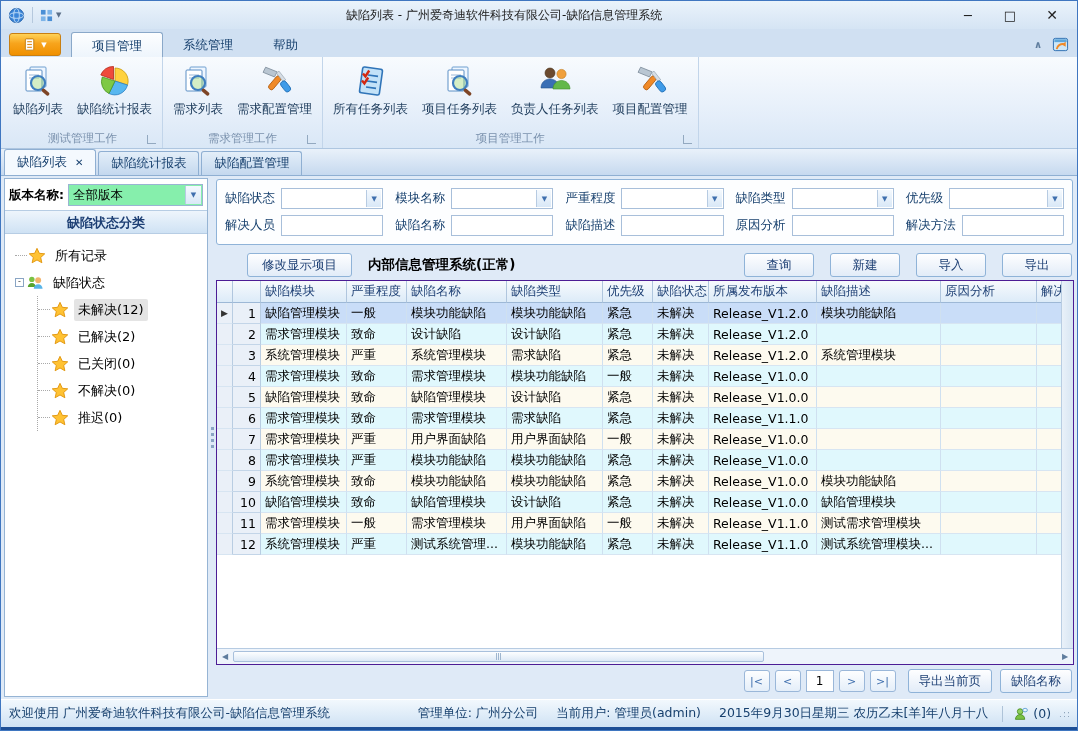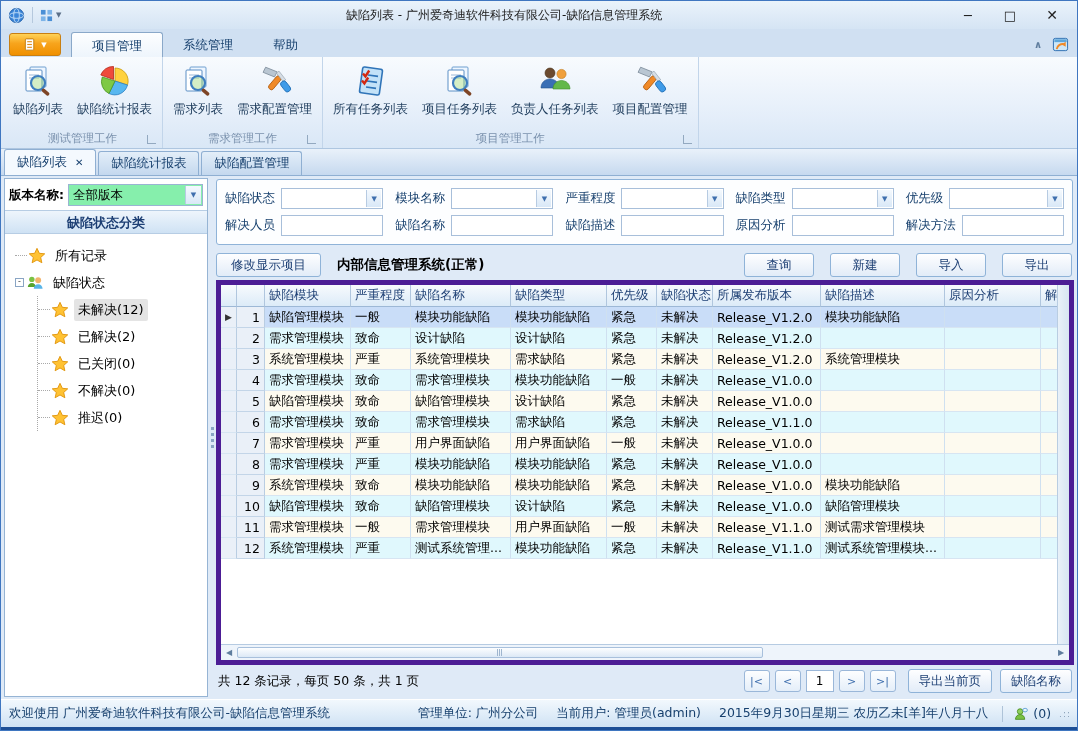--- a/index.html
+++ b/index.html
@@ -97,27 +97,27 @@
   .fpair .flabel { font-size:12.5px; color:#17406e; margin-right:6px; white-space:nowrap; }
   .ffield { flex:1; height:21px; background:#fff; border:1px solid #a8bfda; position:relative; min-width:0; }
   .ffield .carrow { position:absolute; right:1px; top:1px; bottom:1px; width:15px;
     background:linear-gradient(#f4f9fe,#d9e8f7); border-left:1px solid #b7cbe2;
     display:flex; align-items:center; justify-content:center; font-size:7px; color:#3f6fae; }
 
   
   .action-row { display:flex; align-items:center; height:30px; flex:0 0 30px; padding-right:2px; }
   .btn { background:linear-gradient(#fefeff,#e2ecf8); border:1px solid #8fb3d8; border-radius:3px;
     color:#1d3f74; font-size:12.5px; height:24px; display:flex; align-items:center; justify-content:center;
-    padding:0 14px; white-space:nowrap; }
+    padding:0 14px; white-space:nowrap;margin-left:31px; }
   .sys-label { font-weight:bold; font-size:13.5px; margin-left:16px; color:#000; }
   .action-spacer { flex:1; }
   .action-row .btn.act { width:70px; margin-left:16px; padding:0;font-family:Liberation Serif, serif; }
 
   
-  .grid-wrap { flex:1; border:5px solid #4c1d95; background:#fff; display:flex; flex-direction:column; min-height:0; overflow:hidden;justify-content:center; }
+  .grid-wrap { flex:1; border:1px solid #4c1d95; background:#fff; display:flex; flex-direction:column; min-height:0; overflow:hidden;justify-content:center; }
   .grid-area { flex:1; display:flex; min-height:0; overflow:hidden; }
   .grid-cols { flex:1; overflow:hidden; }
   .grow { display:grid; height:21px; }
   .grow.header { height:22px; }
   .gcell { border-right:1px solid #cfe0f0; border-bottom:1px solid #d7e5f2; padding:0 4px;
     display:flex; align-items:center; font-size:12.5px; overflow:hidden; white-space:nowrap; }
   .grow.header .gcell { background:linear-gradient(#f7fafd,#dcebf8); border-right:1px solid #b0c6de;
     border-bottom:1px solid #9db8d6; color:#1d3f74; }
   .gcell.ind { padding:0; justify-content:center; background:#eaf0f8; border-right:1px solid #b9cde2;
     color:#333; font-size:9px; }
@@ -698,21 +698,20 @@
         <div class="hthumb">
             <i></i>
             <i></i>
             <i></i>
           </div>
         <span class="harr" style="margin-left:auto;">▶</span>
       </div>
     </div>
 
     <div class="grid-footer">
-      <span class="summary">共 12 条记录，每页 50 条，共 1 页</span>
       <span class="action-spacer"></span>
       <span class="pg-btn">|&lt;</span>
       <span class="pg-btn">&lt;</span>
       <input class="pg-input" value="1" style="">
       <span class="pg-btn">&gt;</span>
       <span class="pg-btn">&gt;|</span>
       <span class="btn exp-btn">导出当前页</span>
       <span class="btn exp-btn" style="margin-left:8px;">缺陷名称</span>
     </div>
 

